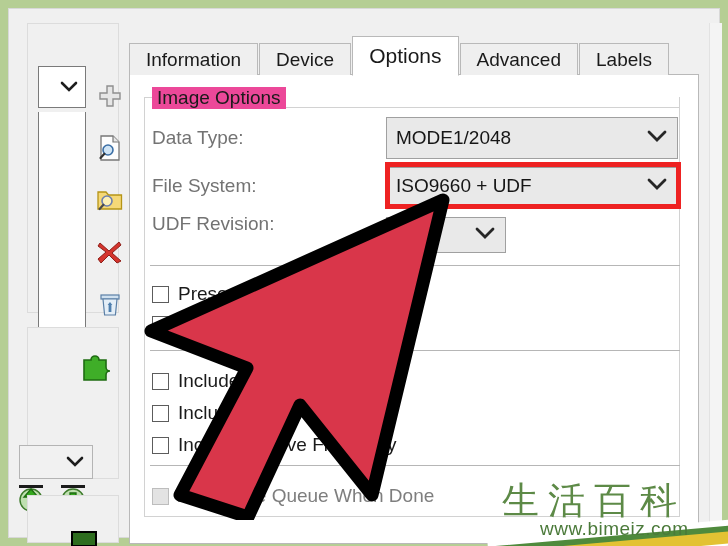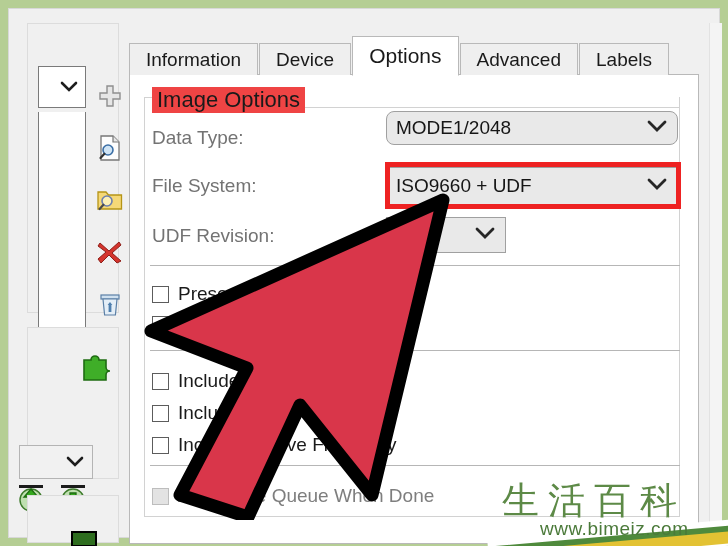--- a/index.html
+++ b/index.html
@@ -193,23 +193,23 @@
   .groupbox::before {
     content: "";
     position: absolute;
     left: 0; top: 0;
     width: 10px;
     border-top: 1px solid #d2d2d2;
   }
   .group-legend {
     position: absolute;
     left: 22px; top: 12px;
-    font-size: 22px;
+    font-size: 19px;
     color: #1a1a1a;
-    background: #ef4444;
+    background: #ec4899;
     padding: 0 5px;
     z-index: 2;
   }
   .group-top-line {
     position: absolute;
     left: 132px; top: 32px;
     width: 418px;
     height: 1px;
     background: #d2d2d2;
   }
@@ -468,40 +468,40 @@
       <div class="tab">Labels</div>
     </div>
 
     <div class="tab-page">
 
       <div class="groupbox"></div>
       <div class="group-top-line"></div>
       <div class="group-legend">Image Options</div>
 
       <div class="form-label" style="left:22px; top:52px;">Data Type:</div>
-      <div class="combo" style="left:256px; top:36px; width:292px; height:34px;border-radius:8px;">
+      <div class="combo" style="left:256px; top:42px; width:292px; height:42px;">
         <span class="combo-value">MODE1/2048</span>
         <span class="chev">
           <svg width="20" height="13" viewBox="0 0 20 13">
             <path d="M2 2 L10 10 L18 2" stroke="#262626" stroke-width="2.8" fill="none" stroke-linecap="round"></path>
           </svg>
         </span>
       </div>
 
       <div class="form-label" style="left:22px; top:100px;">File System:</div>
       <div class="combo" style="left:256px; top:92px; width:292px; height:38px;">
         <span class="combo-value">ISO9660 + UDF</span>
         <span class="chev">
           <svg width="20" height="13" viewBox="0 0 20 13">
             <path d="M2 2 L10 10 L18 2" stroke="#262626" stroke-width="2.8" fill="none" stroke-linecap="round"></path>
           </svg>
         </span>
       </div>
 
-      <div class="form-label" style="left:22px; top:150px;">UDF Revision:</div>
+      <div class="form-label" style="left:22px; top:138px;">UDF Revision:</div>
       <div class="combo" style="left:256px; top:142px; width:120px; height:36px;">
         <span class="combo-value">1</span>
         <span class="chev">
           <svg width="20" height="13" viewBox="0 0 20 13">
             <path d="M2 2 L10 10 L18 2" stroke="#262626" stroke-width="2.8" fill="none" stroke-linecap="round"></path>
           </svg>
         </span>
       </div>
 
       <div class="sep" style="left:20px; top:190px; width:530px;"></div>

